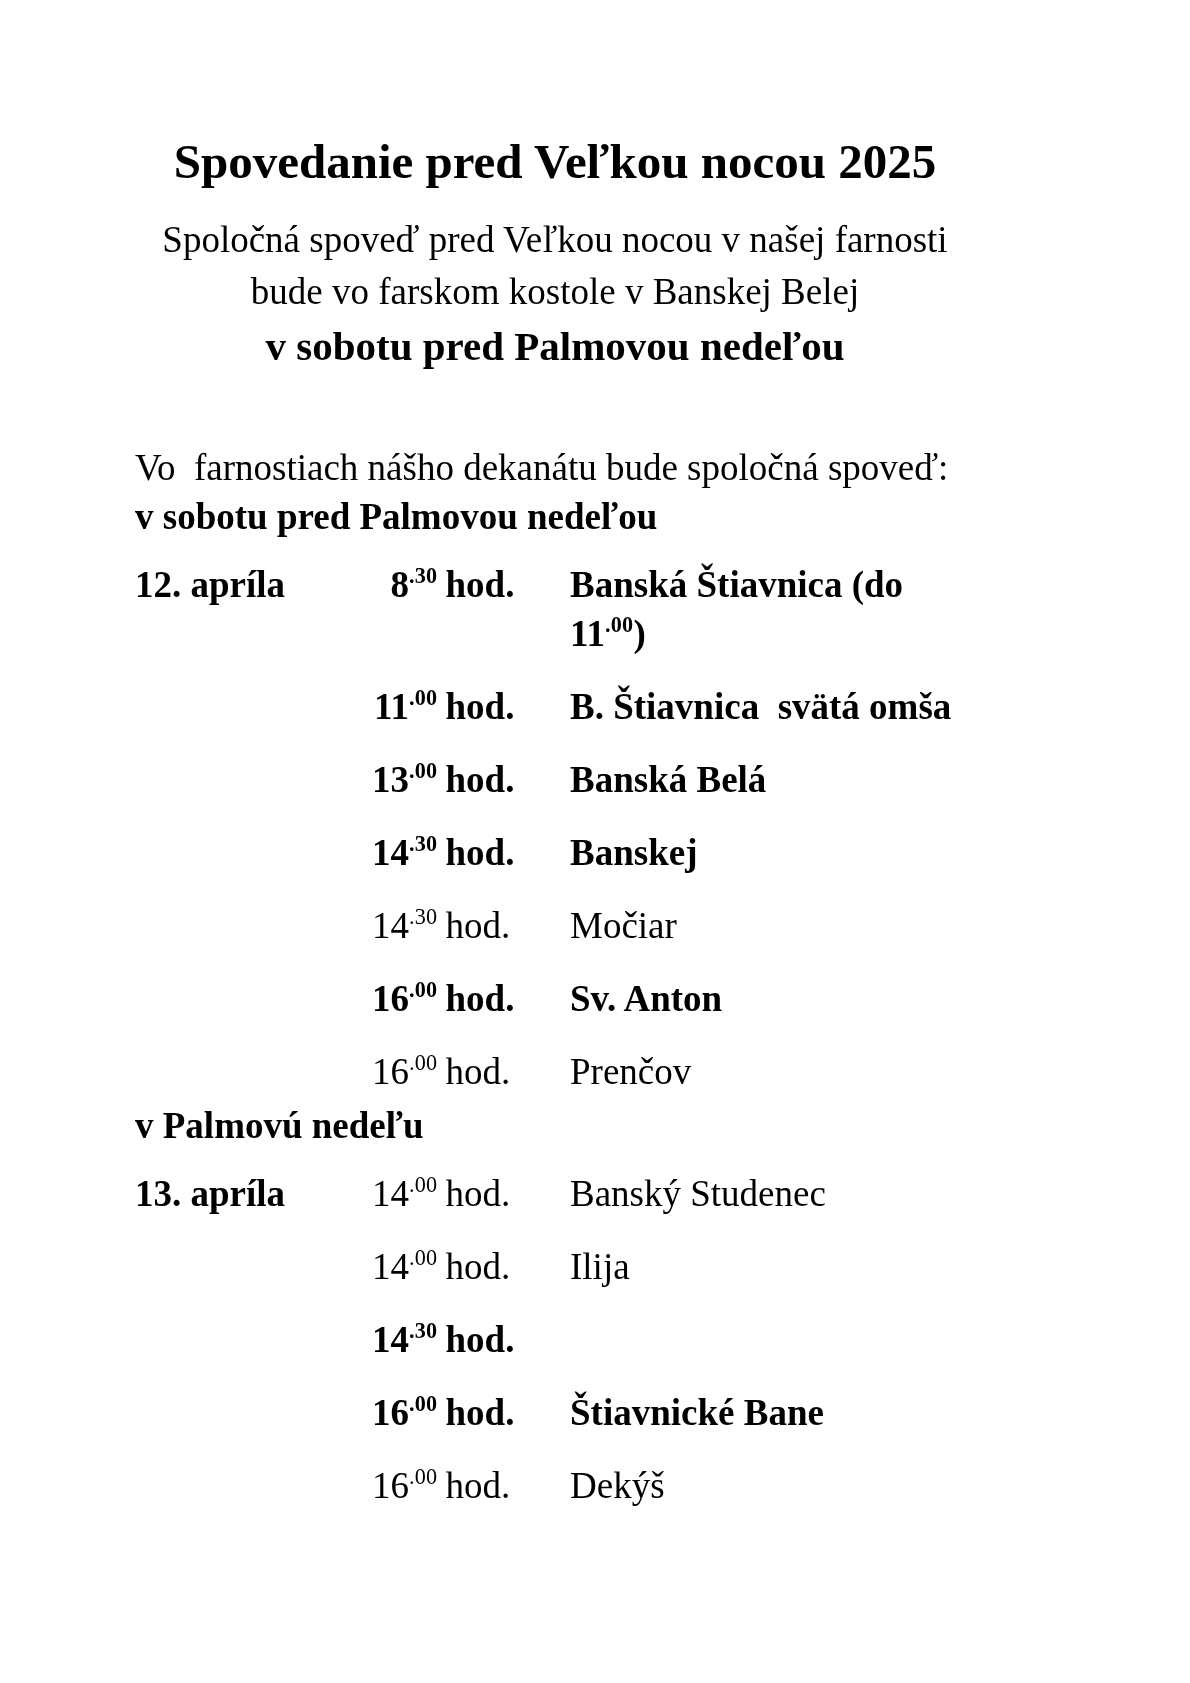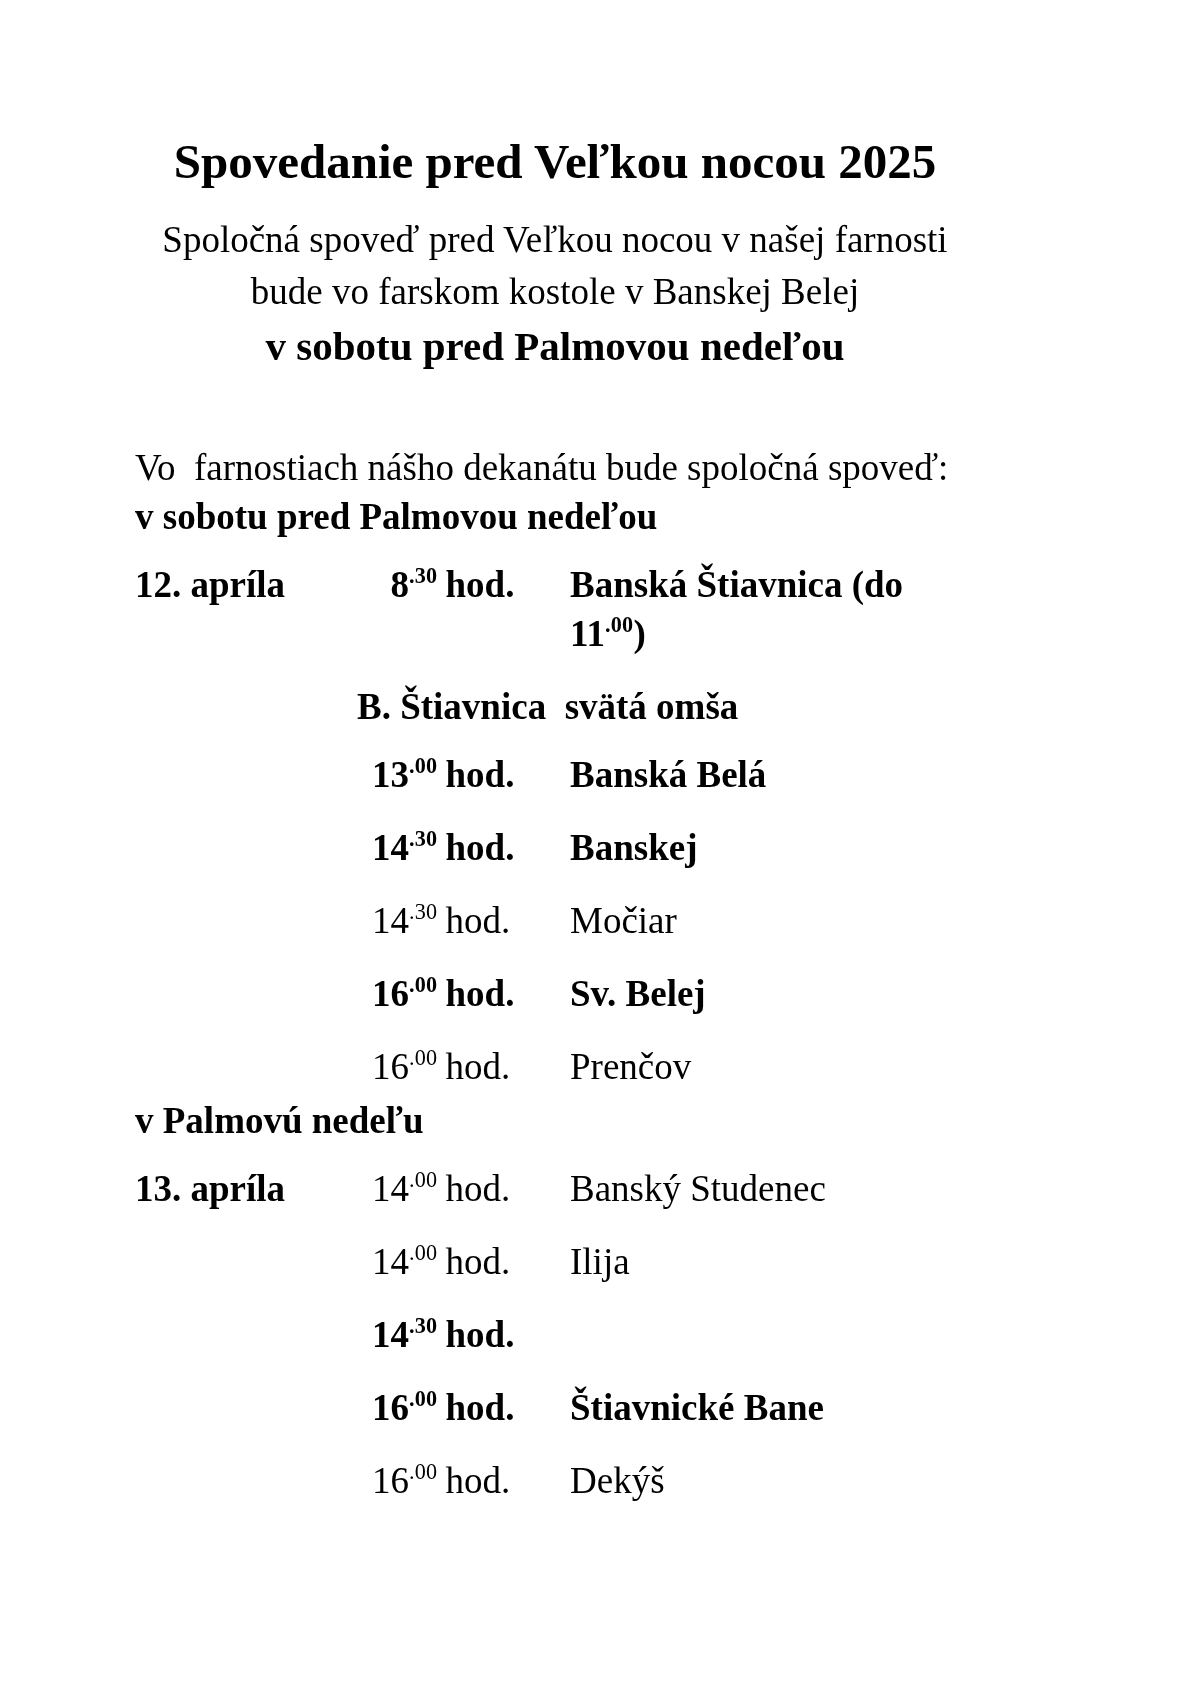--- a/index.html
+++ b/index.html
@@ -111,20 +111,21 @@
       <div class="section-heading" data-bind="document.sections.0.heading">v sobotu pred Palmovou nedeľou</div>
 
       <div class="row bold">
         <span class="c-date" data-bind="document.sections.0.date">12. apríla</span>
         <span class="c-time"><span class="t-num" data-bind="document.sections.0.rows.0.time">8</span><span class="sup" data-bind="document.sections.0.rows.0.sup">.30</span><span class="t-unit" data-bind="document.sections.0.rows.0.unit">hod.</span></span>
         <span class="c-place"><span data-bind="document.sections.0.rows.0.place">Banská Štiavnica (do 11</span><span class="sup" data-bind="document.sections.0.rows.0.place_sup">.00</span><span data-bind="document.sections.0.rows.0.place_post">)</span></span>
       </div>
 
       <div class="row bold">
         <span class="c-date"></span>
+        <span class="c-time"><span class="t-num" data-bind="document.sections.0.rows.1.time">11</span><span class="sup" data-bind="document.sections.0.rows.1.sup">.00</span><span class="t-unit" data-bind="document.sections.0.rows.1.unit">hod.</span></span>
         <span class="c-place" data-bind="document.sections.0.rows.1.place">B. Štiavnica  svätá omša</span>
       </div>
 
       <div class="row bold">
         <span class="c-date"></span>
         <span class="c-time"><span class="t-num" data-bind="document.sections.0.rows.2.time">13</span><span class="sup" data-bind="document.sections.0.rows.2.sup">.00</span><span class="t-unit" data-bind="document.sections.0.rows.2.unit">hod.</span></span>
         <span class="c-place" data-bind="document.sections.0.rows.2.place">Banská Belá</span>
       </div>
 
       <div class="row bold">
@@ -135,21 +136,21 @@
 
       <div class="row">
         <span class="c-date"></span>
         <span class="c-time"><span class="t-num" data-bind="document.sections.0.rows.4.time">14</span><span class="sup" data-bind="document.sections.0.rows.4.sup">.30</span><span class="t-unit" data-bind="document.sections.0.rows.4.unit">hod.</span></span>
         <span class="c-place" data-bind="document.sections.0.rows.4.place">Močiar</span>
       </div>
 
       <div class="row bold">
         <span class="c-date"></span>
         <span class="c-time"><span class="t-num" data-bind="document.sections.0.rows.5.time">16</span><span class="sup" data-bind="document.sections.0.rows.5.sup">.00</span><span class="t-unit" data-bind="document.sections.0.rows.5.unit">hod.</span></span>
-        <span class="c-place" data-bind="document.sections.0.rows.5.place">Sv. Belej</span>
+        <span class="c-place" data-bind="document.sections.0.rows.5.place">Sv. Anton</span>
       </div>
 
       <div class="row">
         <span class="c-date"></span>
         <span class="c-time"><span class="t-num" data-bind="document.sections.0.rows.6.time">16</span><span class="sup" data-bind="document.sections.0.rows.6.sup">.00</span><span class="t-unit" data-bind="document.sections.0.rows.6.unit">hod.</span></span>
         <span class="c-place" data-bind="document.sections.0.rows.6.place">Prenčov</span>
       </div>
 
       <div class="section-heading" data-bind="document.sections.1.heading">v Palmovú nedeľu</div>
 

